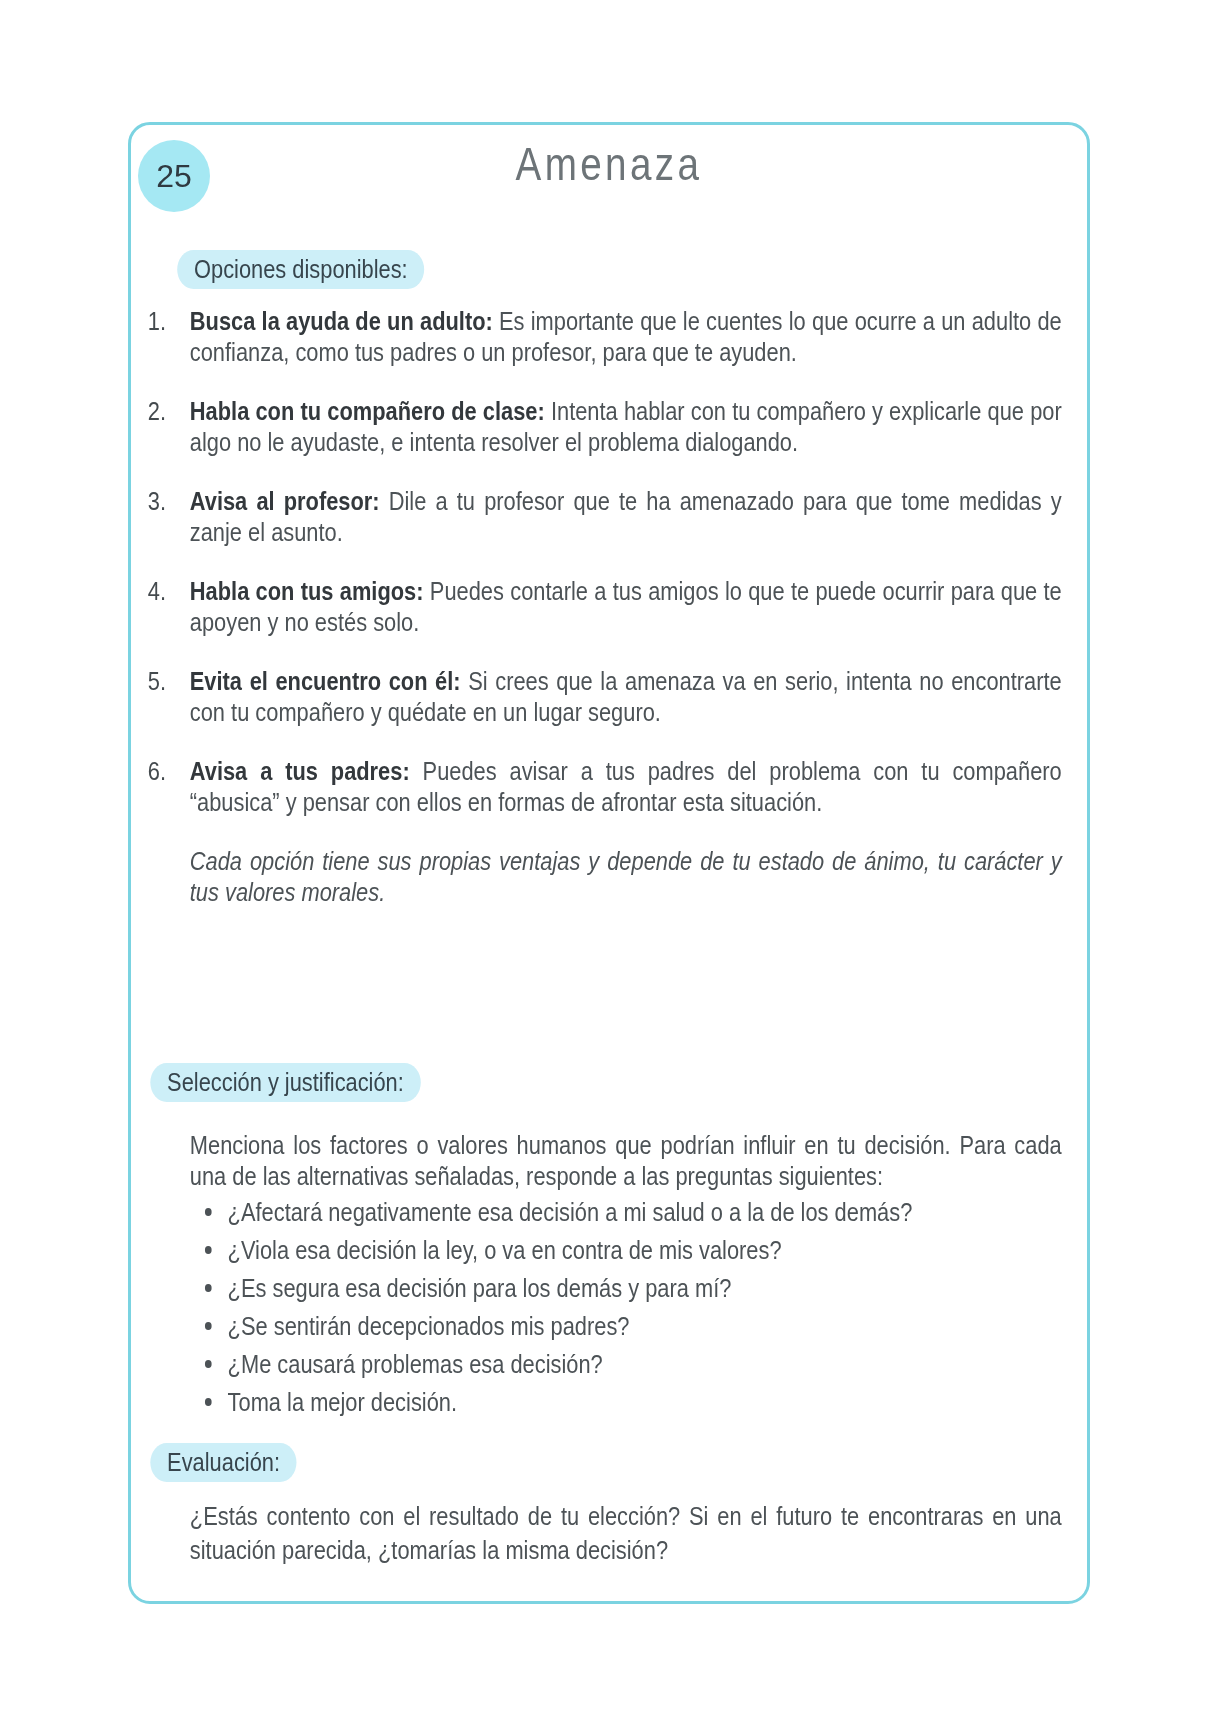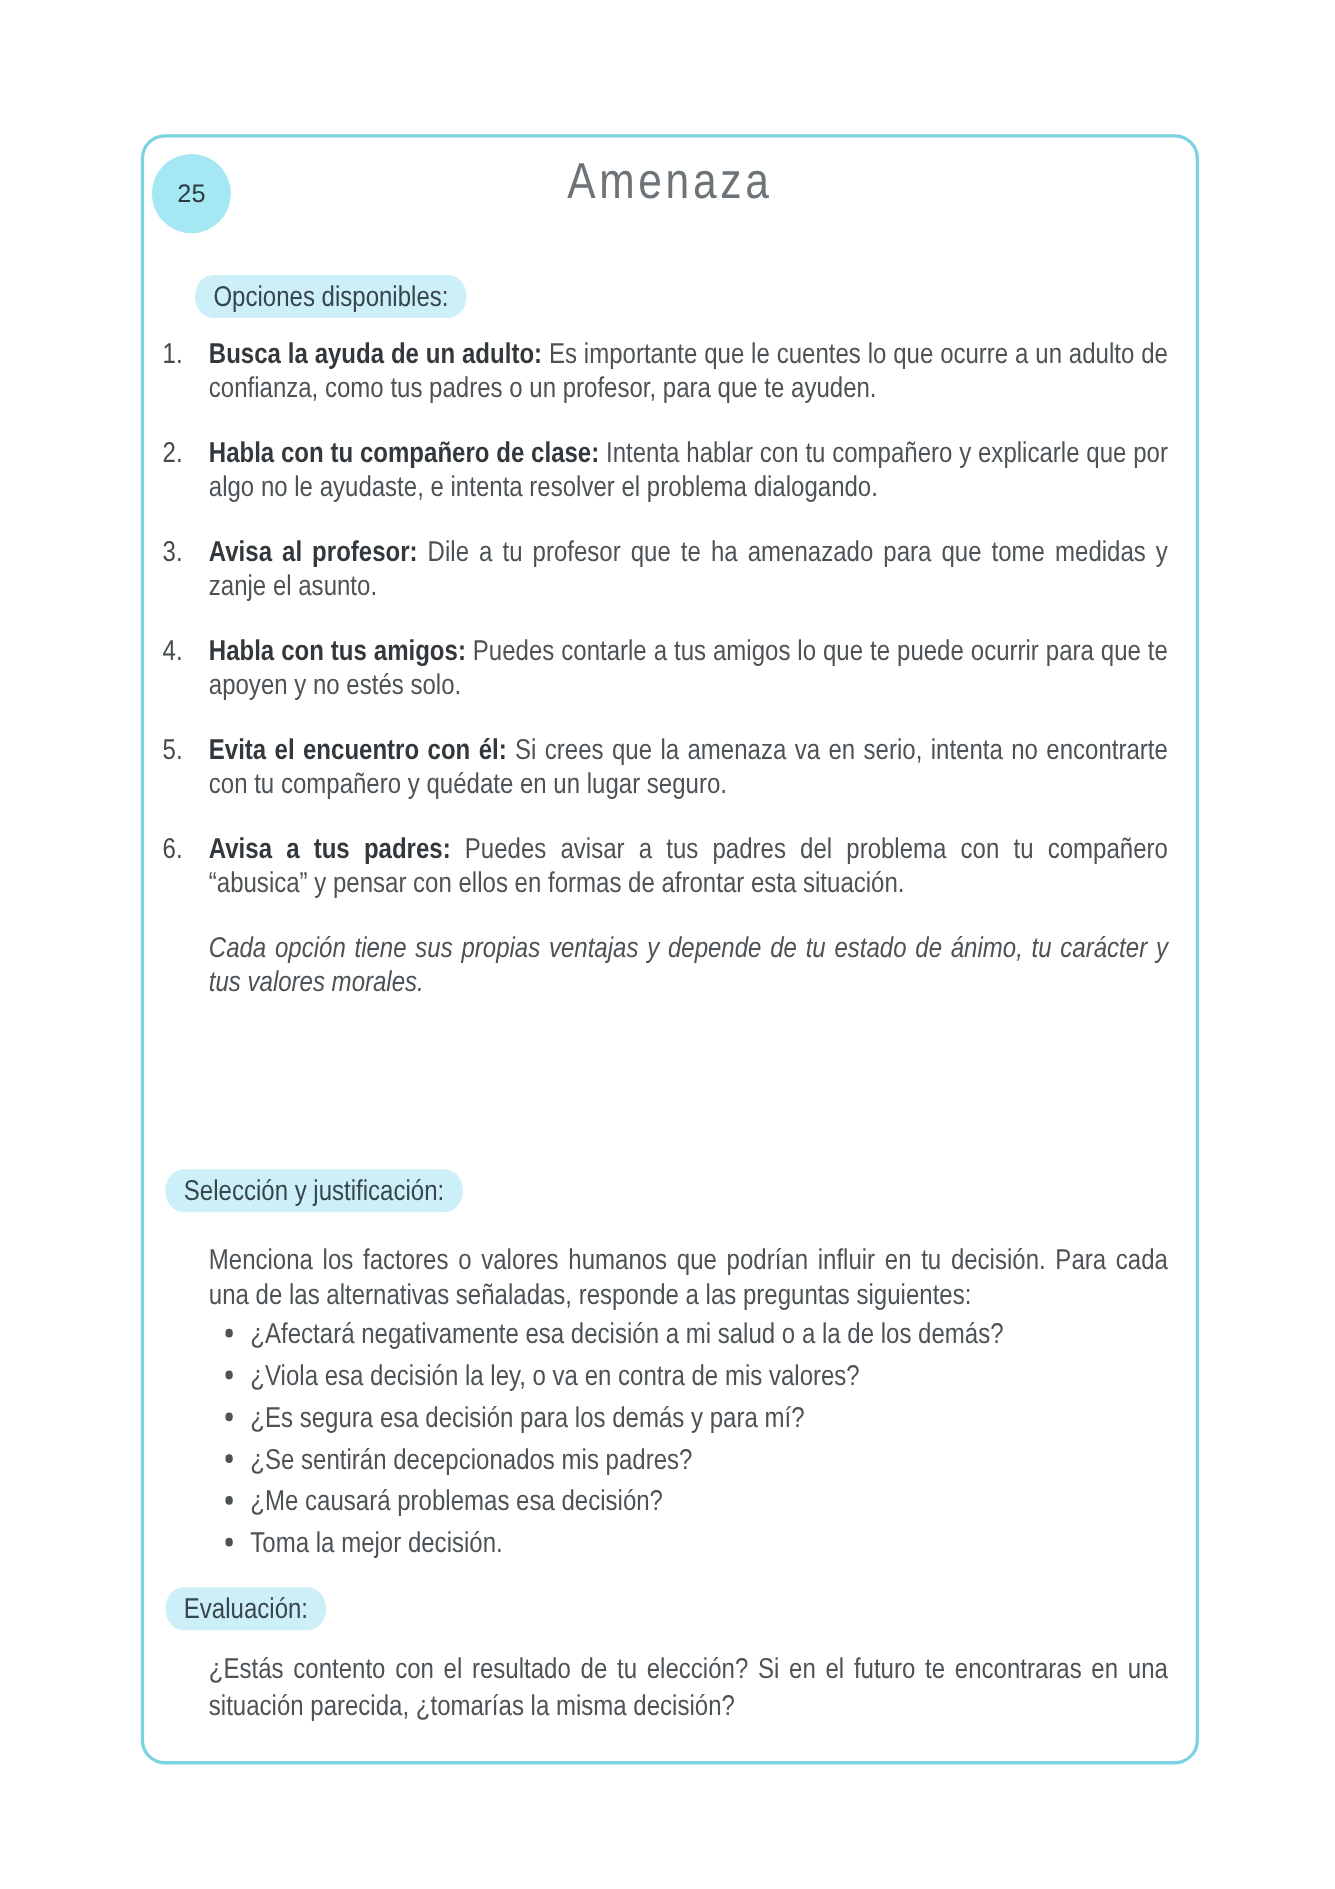--- a/index.html
+++ b/index.html
@@ -1,21 +1,21 @@
 <!DOCTYPE html>
 <html><head>
 <meta charset="utf-8">
 <style>
   html,body{margin:0;padding:0;background:#ffffff;}
   .page{position:relative;width:1214px;height:1717px;background:#ffffff;overflow:hidden;
         font-family:"Liberation Sans","DejaVu Sans",sans-serif;}
   .card{position:absolute;left:128px;top:122px;width:956px;height:1476px;
         border:3px solid #7bd3e1;border-radius:22px;background:#ffffff;}
   .badge{position:absolute;left:7px;top:15px;width:72px;height:72px;border-radius:50%;
-         background:#a5e8f3;color:#2f3a41;font-size:23px;font-weight:400;
+         background:#a5e8f3;color:#2f3a41;font-size:32px;font-weight:400;
          display:flex;align-items:center;justify-content:center;}
   .content{width:1138px;transform:scaleX(0.84);transform-origin:0 0;}
   h1.title{margin:14px 0 0 0;text-align:center;font-size:46px;line-height:50px;
            font-weight:100;color:#6d7478;letter-spacing:4px;}
   .pill{display:inline-block;background:#cdeff8;border-radius:20px;
         padding:4px 20px;font-size:26px;line-height:31px;color:#37454d;}
   .pill-row{line-height:0;}
   .pill1{margin:61px 0 0 55px;}
   .pill2{margin:155px 0 0 23px;}
   .pill3{margin:18px 0 0 23px;}

